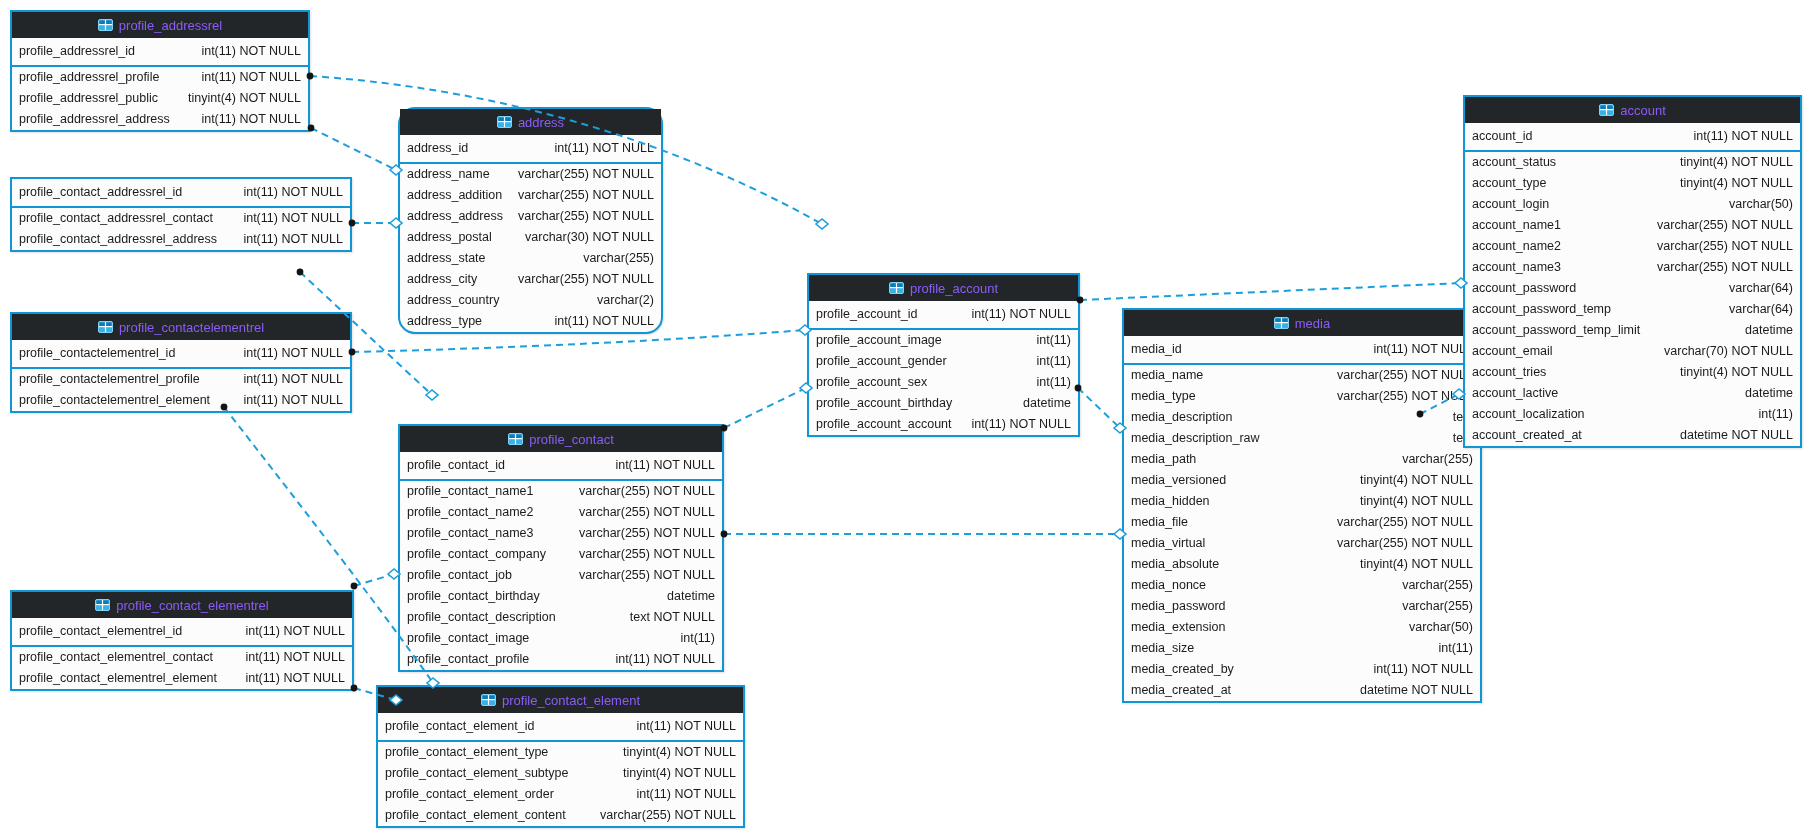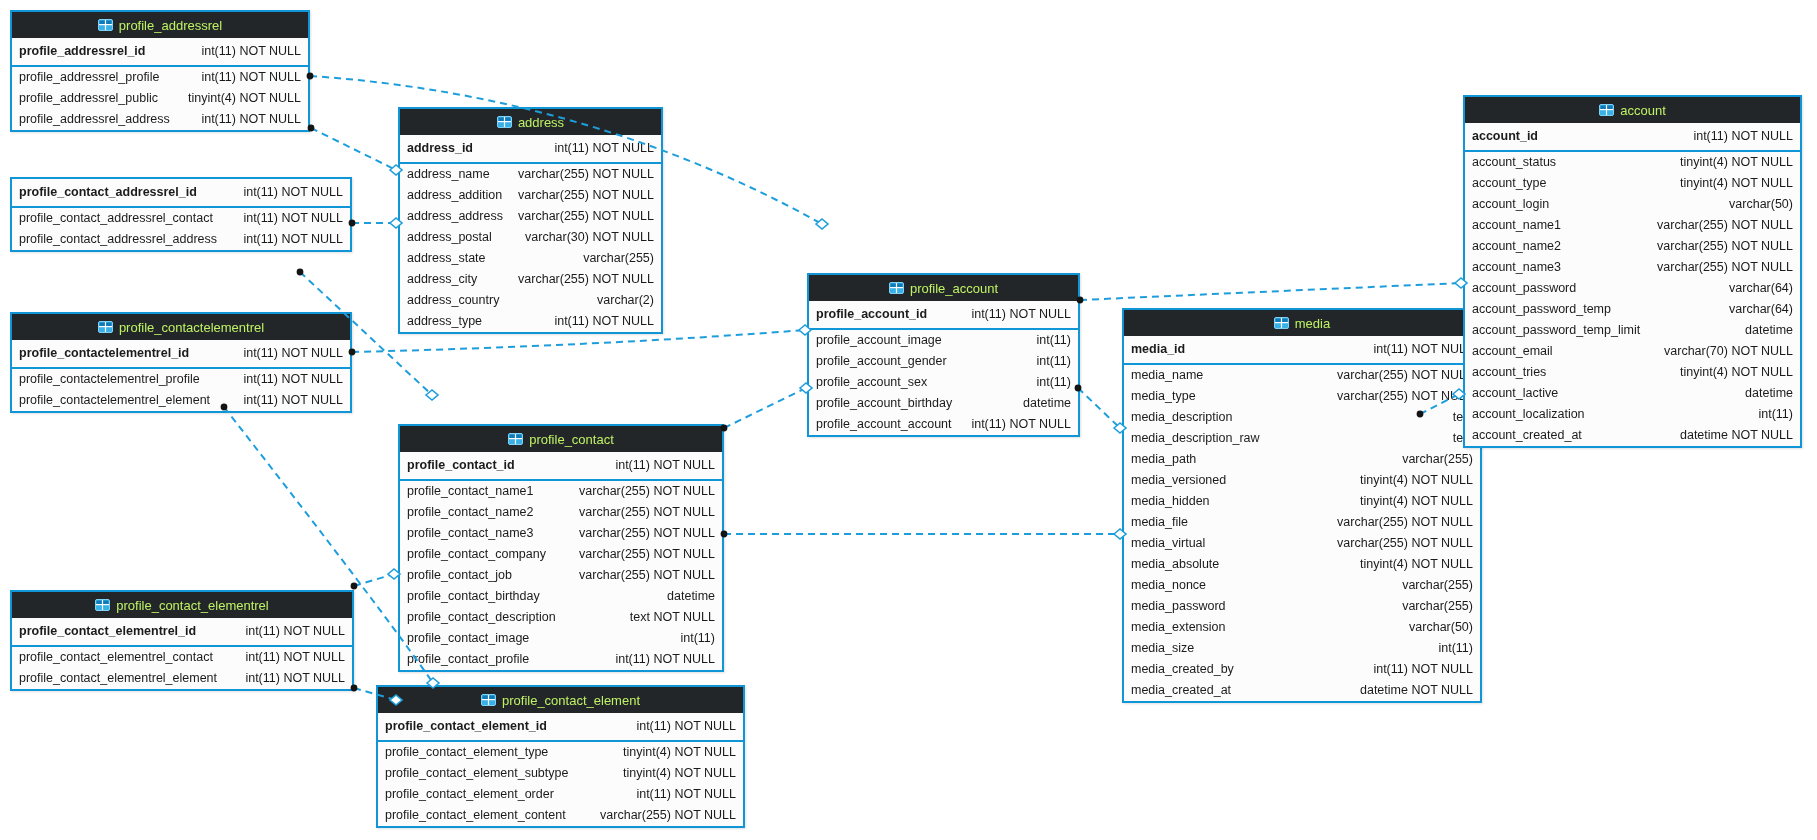--- a/index.html
+++ b/index.html
@@ -1,27 +1,27 @@
 <!DOCTYPE html>
 <html><head>
 <meta charset="utf-8">
 <style>
   html,body{margin:0;padding:0;background:#ffffff;}
   body{font-family:"Liberation Sans","DejaVu Sans",sans-serif;}
   #canvas{position:relative;overflow:hidden;background:#ffffff;}
   svg.rel-layer{position:absolute;left:0;top:0;z-index:5;pointer-events:none;}
   .tbl{position:absolute;z-index:1;border:2px solid #1095d6;background:#fcfcfc;
        box-shadow:1px 1px 2px rgba(0,0,0,.12);box-sizing:border-box;}
-  .tbl-head{background:#232629;color:#bef264;height:26px;display:flex;align-items:center;
+  .tbl-head{background:#232629;color:#8b5cf6;height:26px;display:flex;align-items:center;
             justify-content:center;gap:6px;font-size:13px;white-space:nowrap;}
   .tbl-icon{display:inline-flex;align-items:center;}
   .row{display:flex;justify-content:space-between;align-items:center;gap:10px;
        padding:0 7px;line-height:21px;font-size:12.5px;color:#1b1b1b;white-space:nowrap;}
   .row.pk{line-height:27px;border-bottom:2px solid #1095d6;}
-  .row.pk .col-name{font-weight:bold;}
+  .row.pk .col-name{font-weight:normal;}
   .col-type{margin-left:auto;text-align:right;}
 </style>
 </head>
 <body>
 
 <div id="canvas" style="width: 1817px; height: 840px;">
     <div class="tbl" style="left: 10px; top: 10px; width: 300px;">
       <div class="tbl-head">
         <span class="tbl-icon">
           <svg width="15" height="12" viewBox="0 0 15 12">
@@ -107,21 +107,21 @@
       </div>
       <div class="row">
         <span class="col-name">profile_contact_elementrel_contact</span>
         <span class="col-type">int(11) NOT NULL</span>
       </div>
       <div class="row">
         <span class="col-name">profile_contact_elementrel_element</span>
         <span class="col-type">int(11) NOT NULL</span>
       </div>
     </div>
-    <div class="tbl" style="left: 398px; top: 107px; width: 265px;">
+    <div class="tbl" style="left: 398px; top: 107px; width: 265px; border-radius: 17px;">
       <div class="tbl-head">
         <span class="tbl-icon">
           <svg width="15" height="12" viewBox="0 0 15 12">
             <rect x="0.5" y="0.5" width="14" height="11" rx="1.5" fill="#38b1e6" stroke="#7fd2f6" stroke-width="1"></rect>
             <rect x="1.5" y="1.5" width="12" height="3.6" fill="#0e7ab8"></rect>
             <line x1="7.5" y1="1" x2="7.5" y2="11" stroke="#ffffff" stroke-width="1.2"></line>
             <line x1="1" y1="5.6" x2="14" y2="5.6" stroke="#ffffff" stroke-width="1.2"></line>
           </svg>
         </span>
         <span>address</span>

